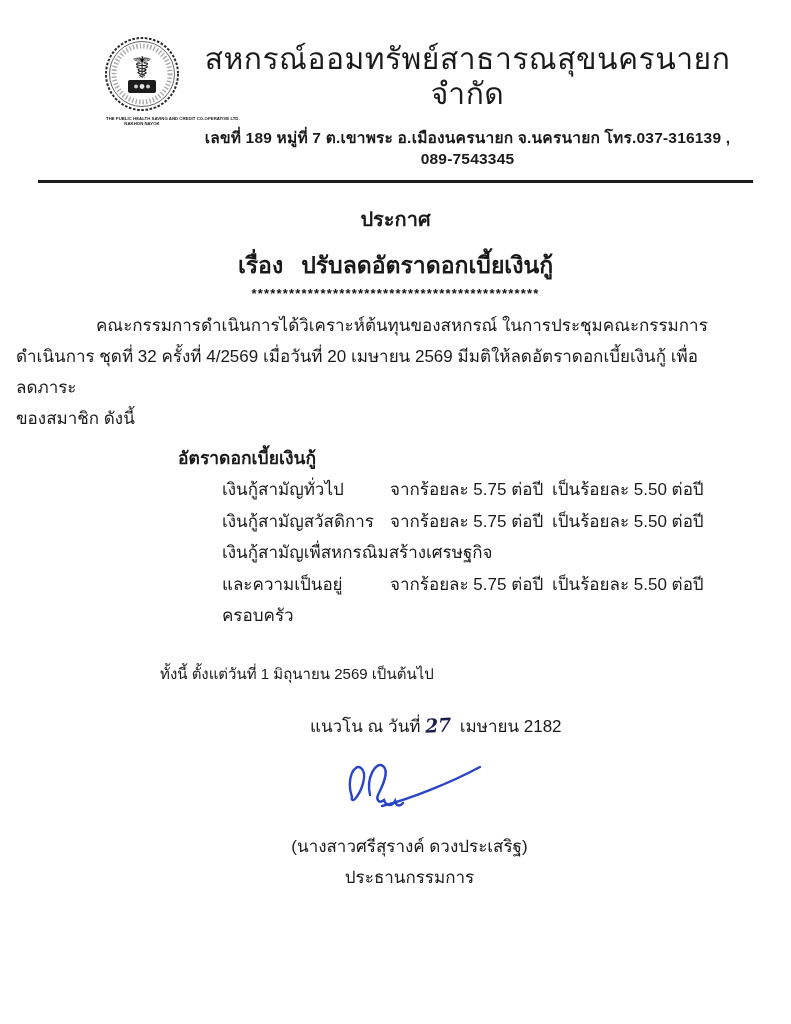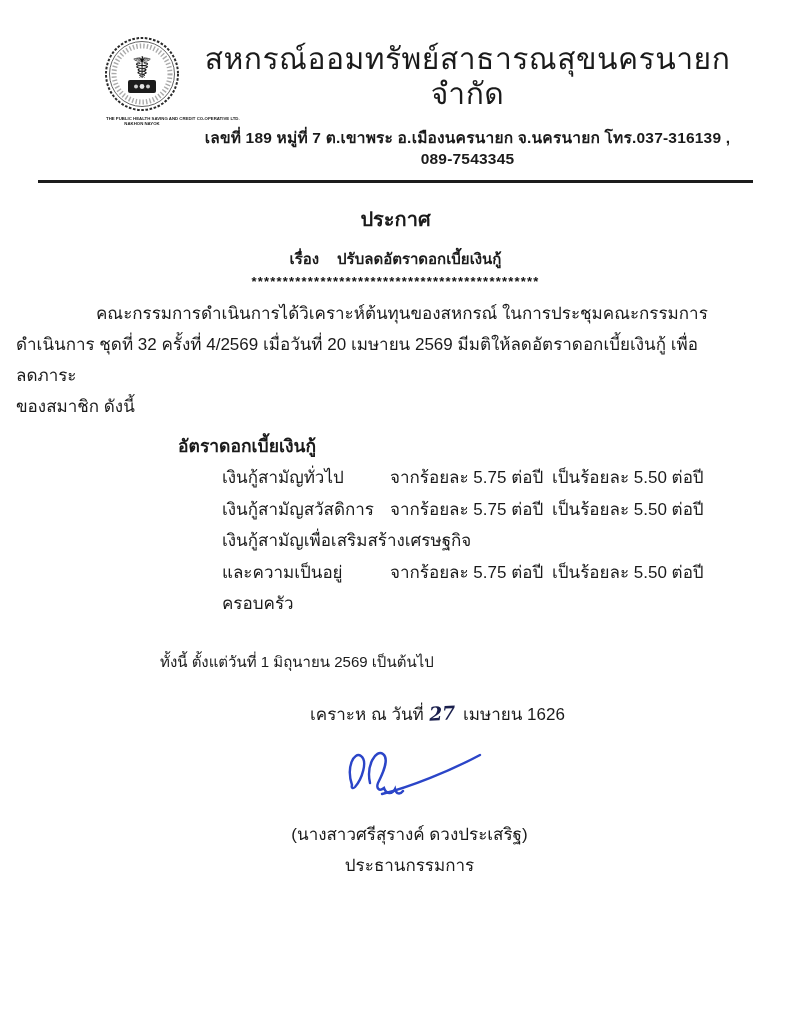--- a/index.html
+++ b/index.html
@@ -57,21 +57,21 @@
   }
   
   .announce {
     text-align: center;
     font-size: 20px;
     font-weight: bold;
     margin-top: 20px;
   }
   .subject {
     text-align: center;
-    font-size: 15px;
+    font-size: 23px;
     font-weight: bold;
     margin-top: 12px;
   }
   .subject .subject-label { margin-right: 18px; }
   .stars {
     text-align: center;
     font-size: 13px;
     font-weight: bold;
     letter-spacing: 1.2px;
     margin-top: 3px;
@@ -187,33 +187,33 @@
       <span class="rate-label">เงินกู้สามัญทั่วไป</span>
       <span class="rate-from">จากร้อยละ 5.75 ต่อปี</span>
       <span class="rate-to">เป็นร้อยละ 5.50 ต่อปี</span>
     </div>
     <div class="rate-row">
       <span class="rate-label">เงินกู้สามัญสวัสดิการ</span>
       <span class="rate-from">จากร้อยละ 5.75 ต่อปี</span>
       <span class="rate-to">เป็นร้อยละ 5.50 ต่อปี</span>
     </div>
     <div class="rate-row">
-      <span>เงินกู้สามัญเพื่อเสริมสร้างเศรษฐกิจ</span>
+      <span>เงินกู้สามัญเพื่สหกรณิมสร้างเศรษฐกิจ</span>
     </div>
     <div class="rate-row">
       <span class="rate-label">และความเป็นอยู่ครอบครัว</span>
       <span class="rate-from">จากร้อยละ 5.75 ต่อปี</span>
       <span class="rate-to">เป็นร้อยละ 5.50 ต่อปี</span>
     </div>
   </div>
 
   <div class="effective">ทั้งนี้  ตั้งแต่วันที่ 1 มิถุนายน 2569 เป็นต้นไป</div>
 
   <div class="announced">
-    <span>เคราะห ณ วันที่</span><span class="day-handwritten">27</span> <span>เมษายน 1626</span>
+    <span>แนวโน ณ วันที่</span><span class="day-handwritten">27</span> <span>เมษายน 2182</span>
   </div>
 
   <div class="signature-wrap">
     <svg width="150" height="62" viewBox="0 0 150 62">
       <g fill="none" stroke="#2b45c8" stroke-width="2.4" stroke-linecap="round">
         <path d="M14,44 C8,26 16,10 23,15 C30,20 24,38 17,46 C15,48 13,47 14,44 Z"></path>
         <path d="M32,42 C28,24 38,8 45,13 C52,18 44,34 40,42 C38,47 41,51 46,47 C48,53 54,54 57,48 C58,53 62,54 65,50"></path>
         <path d="M44,53 C72,46 112,30 142,14"></path>
       </g>
     </svg>

